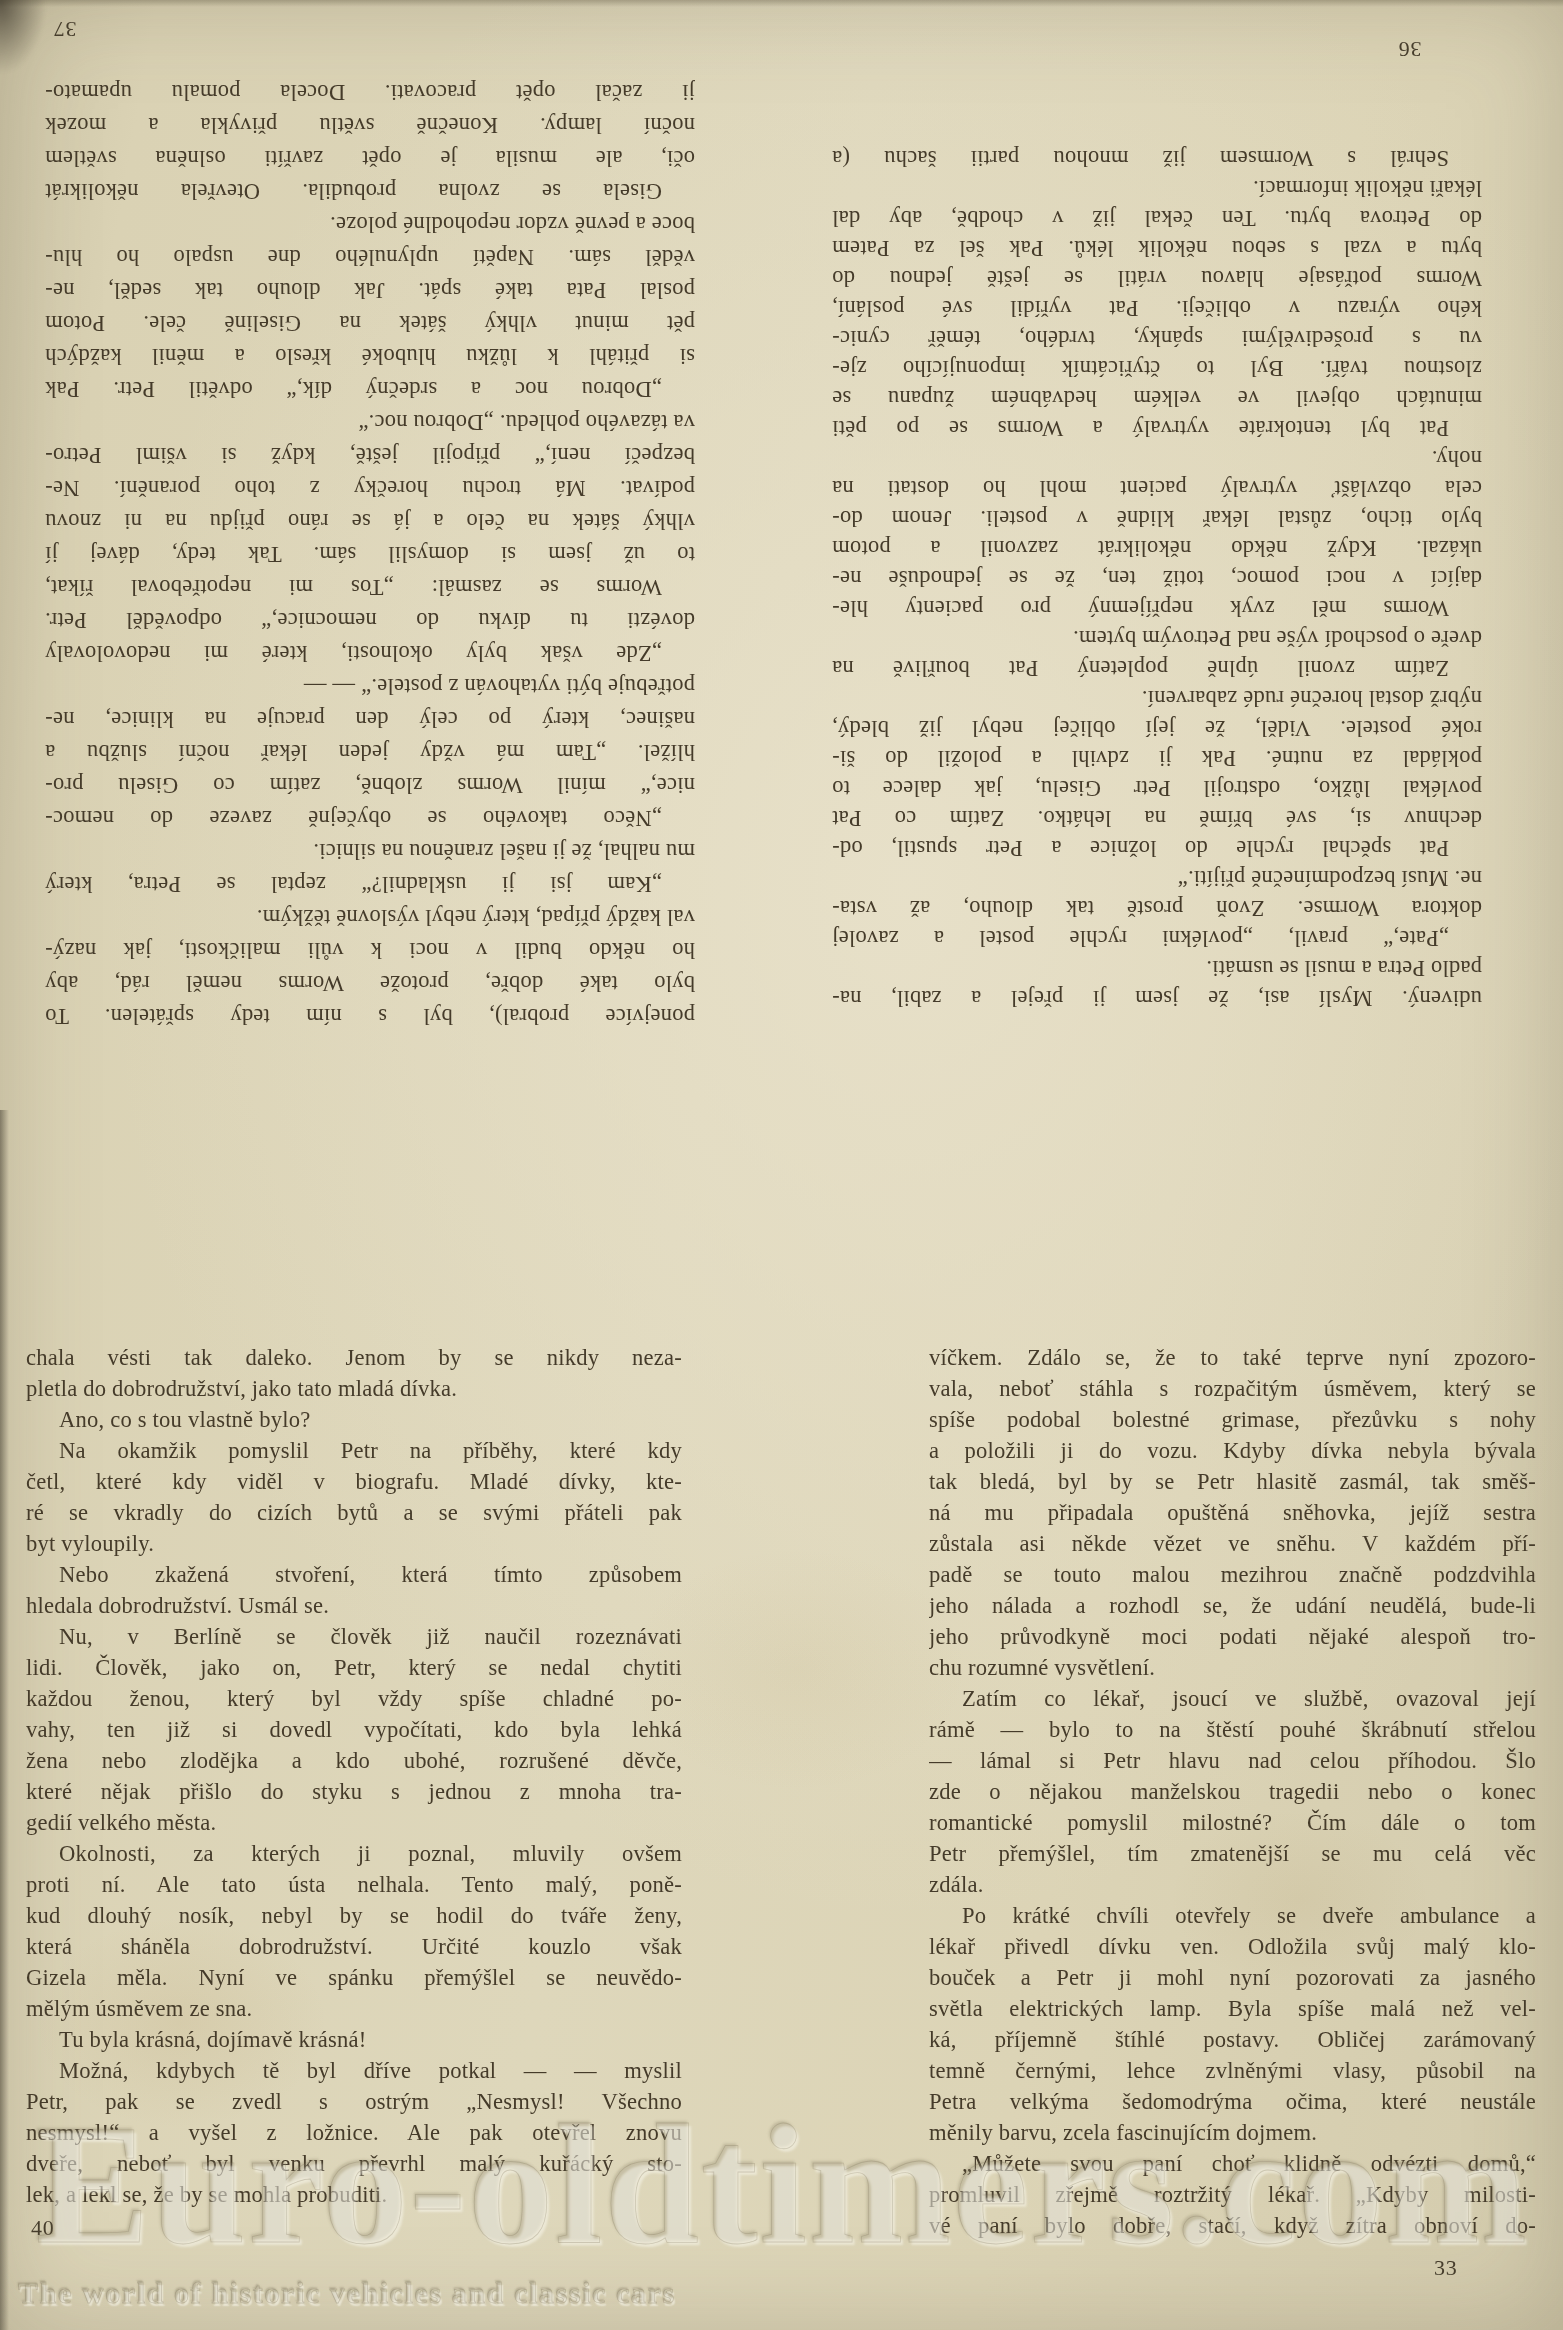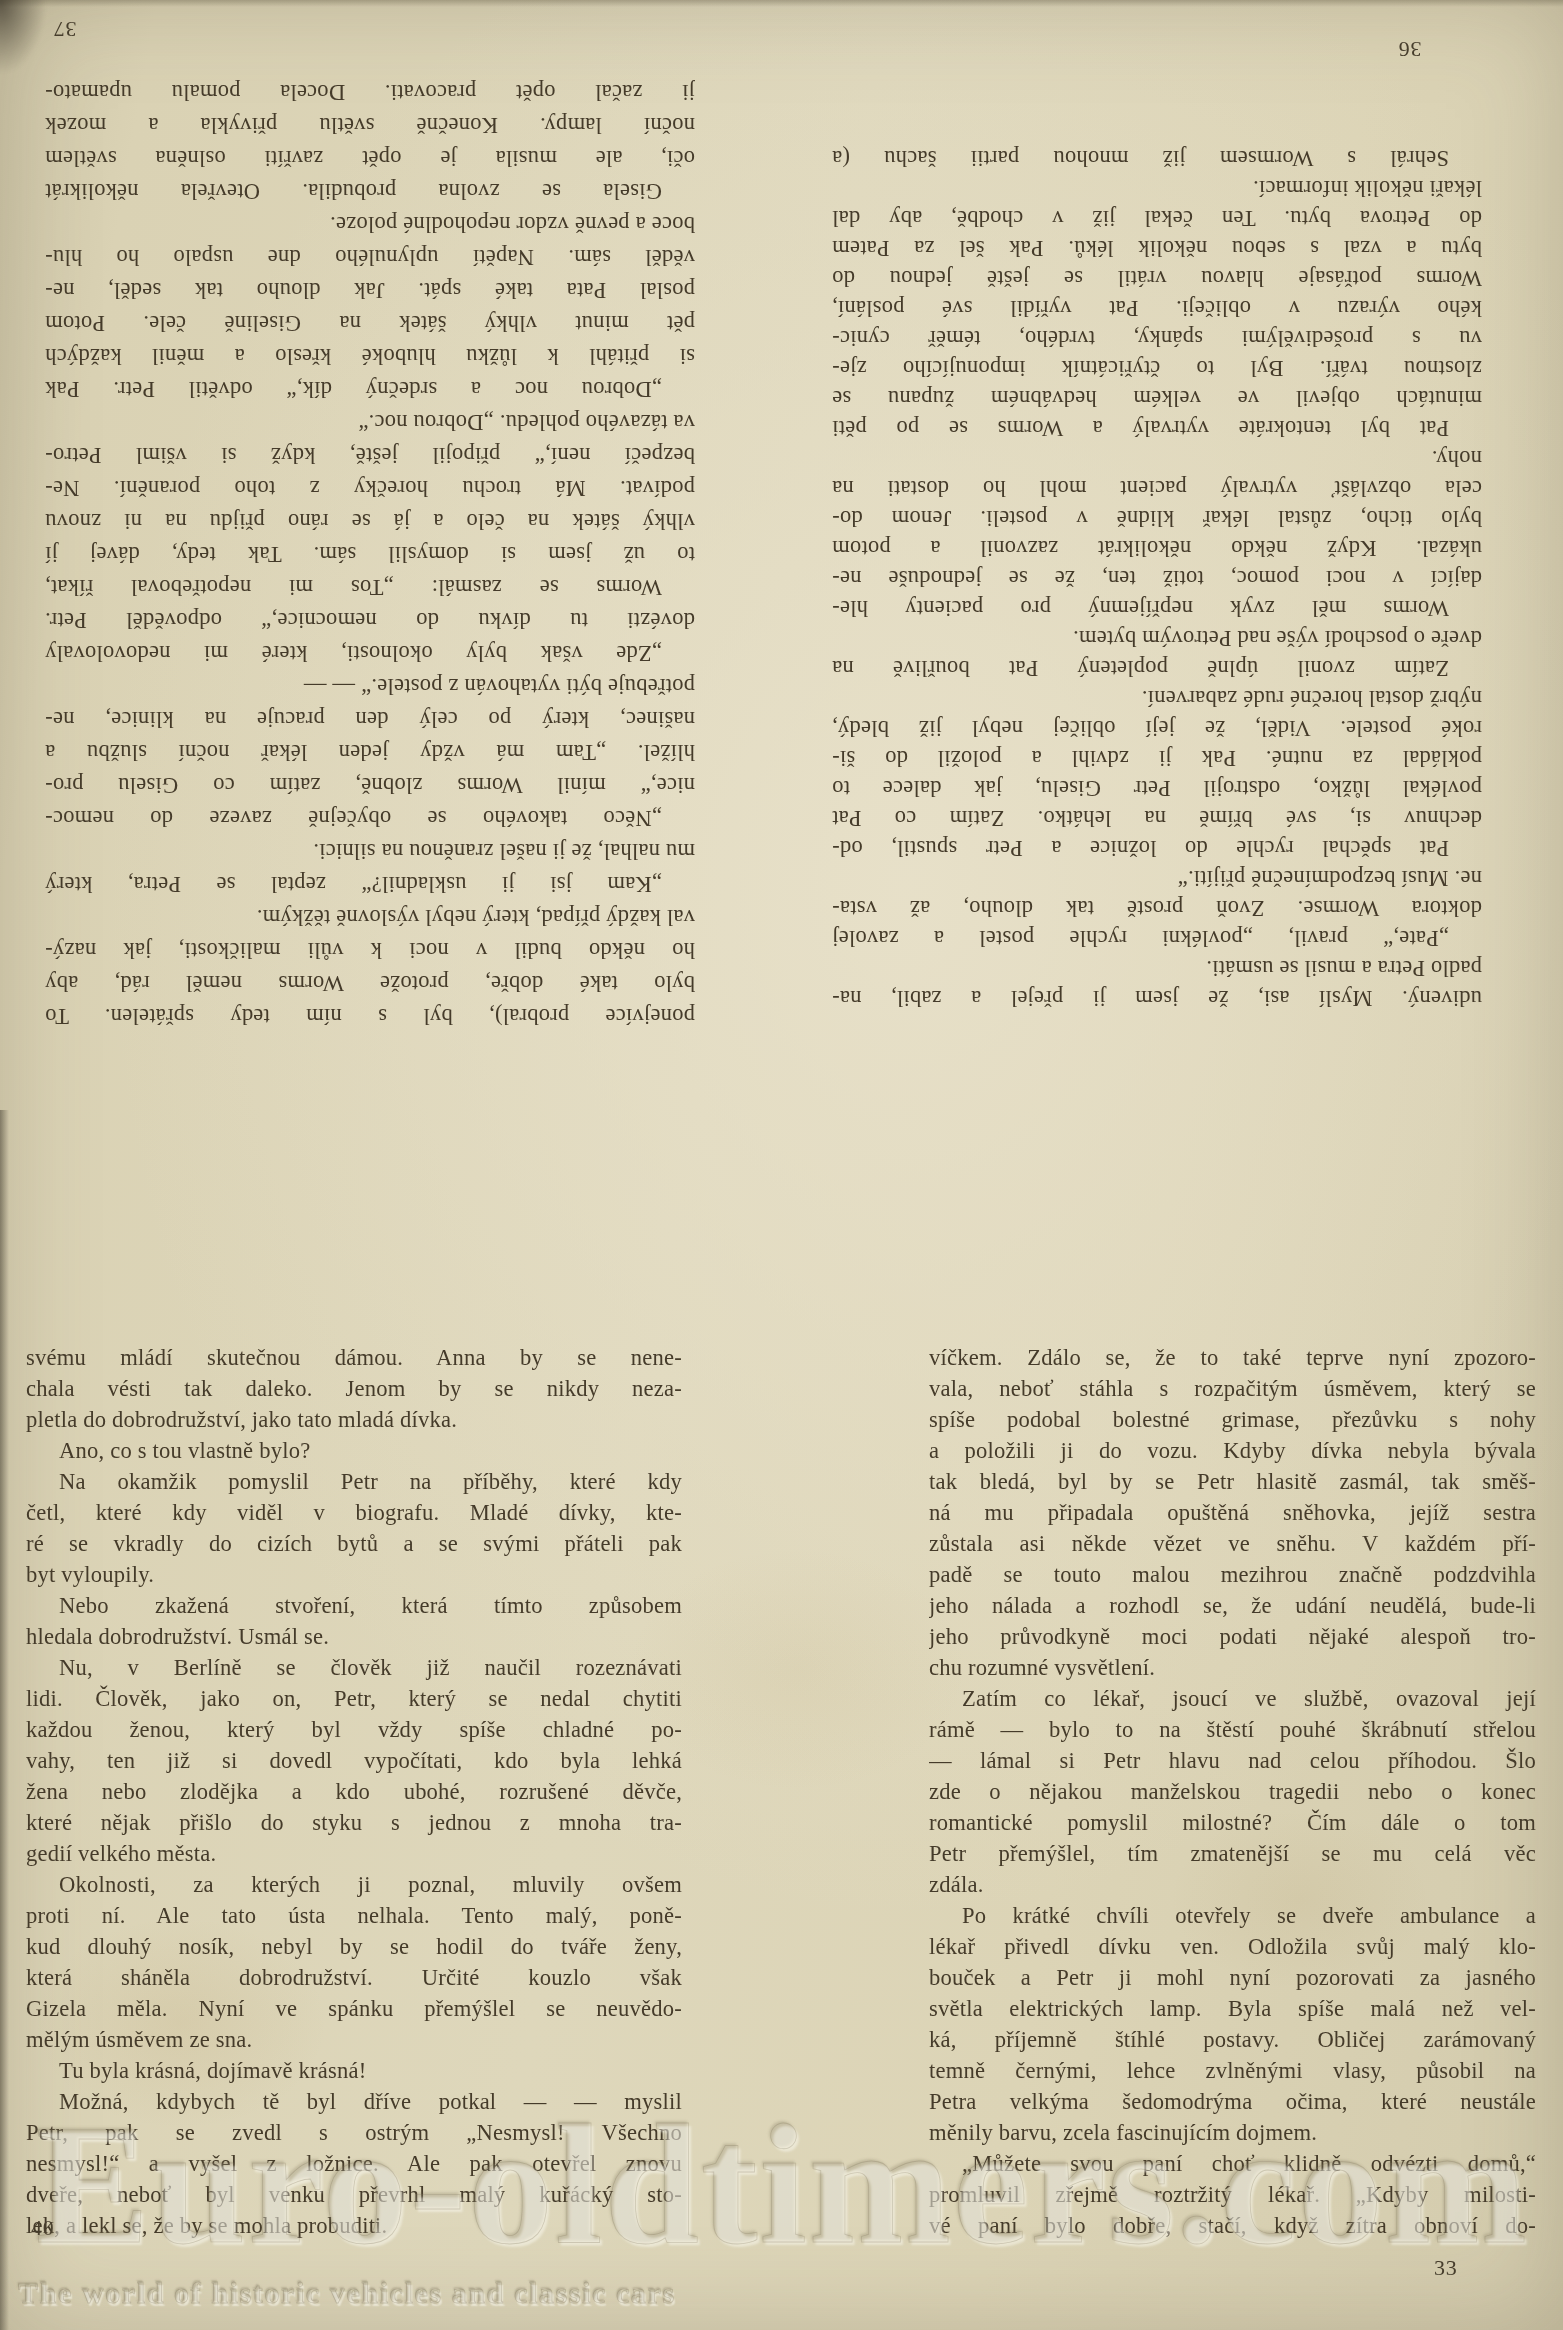--- a/index.html
+++ b/index.html
@@ -137,21 +137,20 @@
       <div class="line">zlostnou tváří. Byl to čtyřicátník imponujícího zje-</div>
       <div class="line">vu s prošedivělými spánky, tvrdého, téměř cynic-</div>
       <div class="line">kého výrazu v obličeji. Pat vyřídil své poslání,</div>
       <div class="line">Worms potřásaje hlavou vrátil se ještě jednou do</div>
       <div class="line">bytu a vzal s sebou několik léků. Pak šel za Patem</div>
       <div class="line">do Petrova bytu. Ten čekal již v chodbě, aby dal</div>
       <div class="line short">lékaři několik informací.</div>
       <div class="line ind">Sehrál s Wormsem již mnohou partii šachu (a</div>
     </div>
   <div class="block b-bl">
-      <div class="line">svému mládí skutečnou dámou. Anna by se nene-</div>
       <div class="line">chala vésti tak daleko. Jenom by se nikdy neza-</div>
       <div class="line short">pletla do dobrodružství, jako tato mladá dívka.</div>
       <div class="line ind short">Ano, co s tou vlastně bylo?</div>
       <div class="line ind">Na okamžik pomyslil Petr na příběhy, které kdy</div>
       <div class="line">četl, které kdy viděl v biografu. Mladé dívky, kte-</div>
       <div class="line">ré se vkradly do cizích bytů a se svými přáteli pak</div>
       <div class="line short">byt vyloupily.</div>
       <div class="line ind">Nebo zkažená stvoření, která tímto způsobem</div>
       <div class="line short">hledala dobrodružství. Usmál se.</div>
       <div class="line ind">Nu, v Berlíně se člověk již naučil rozeznávati</div>

